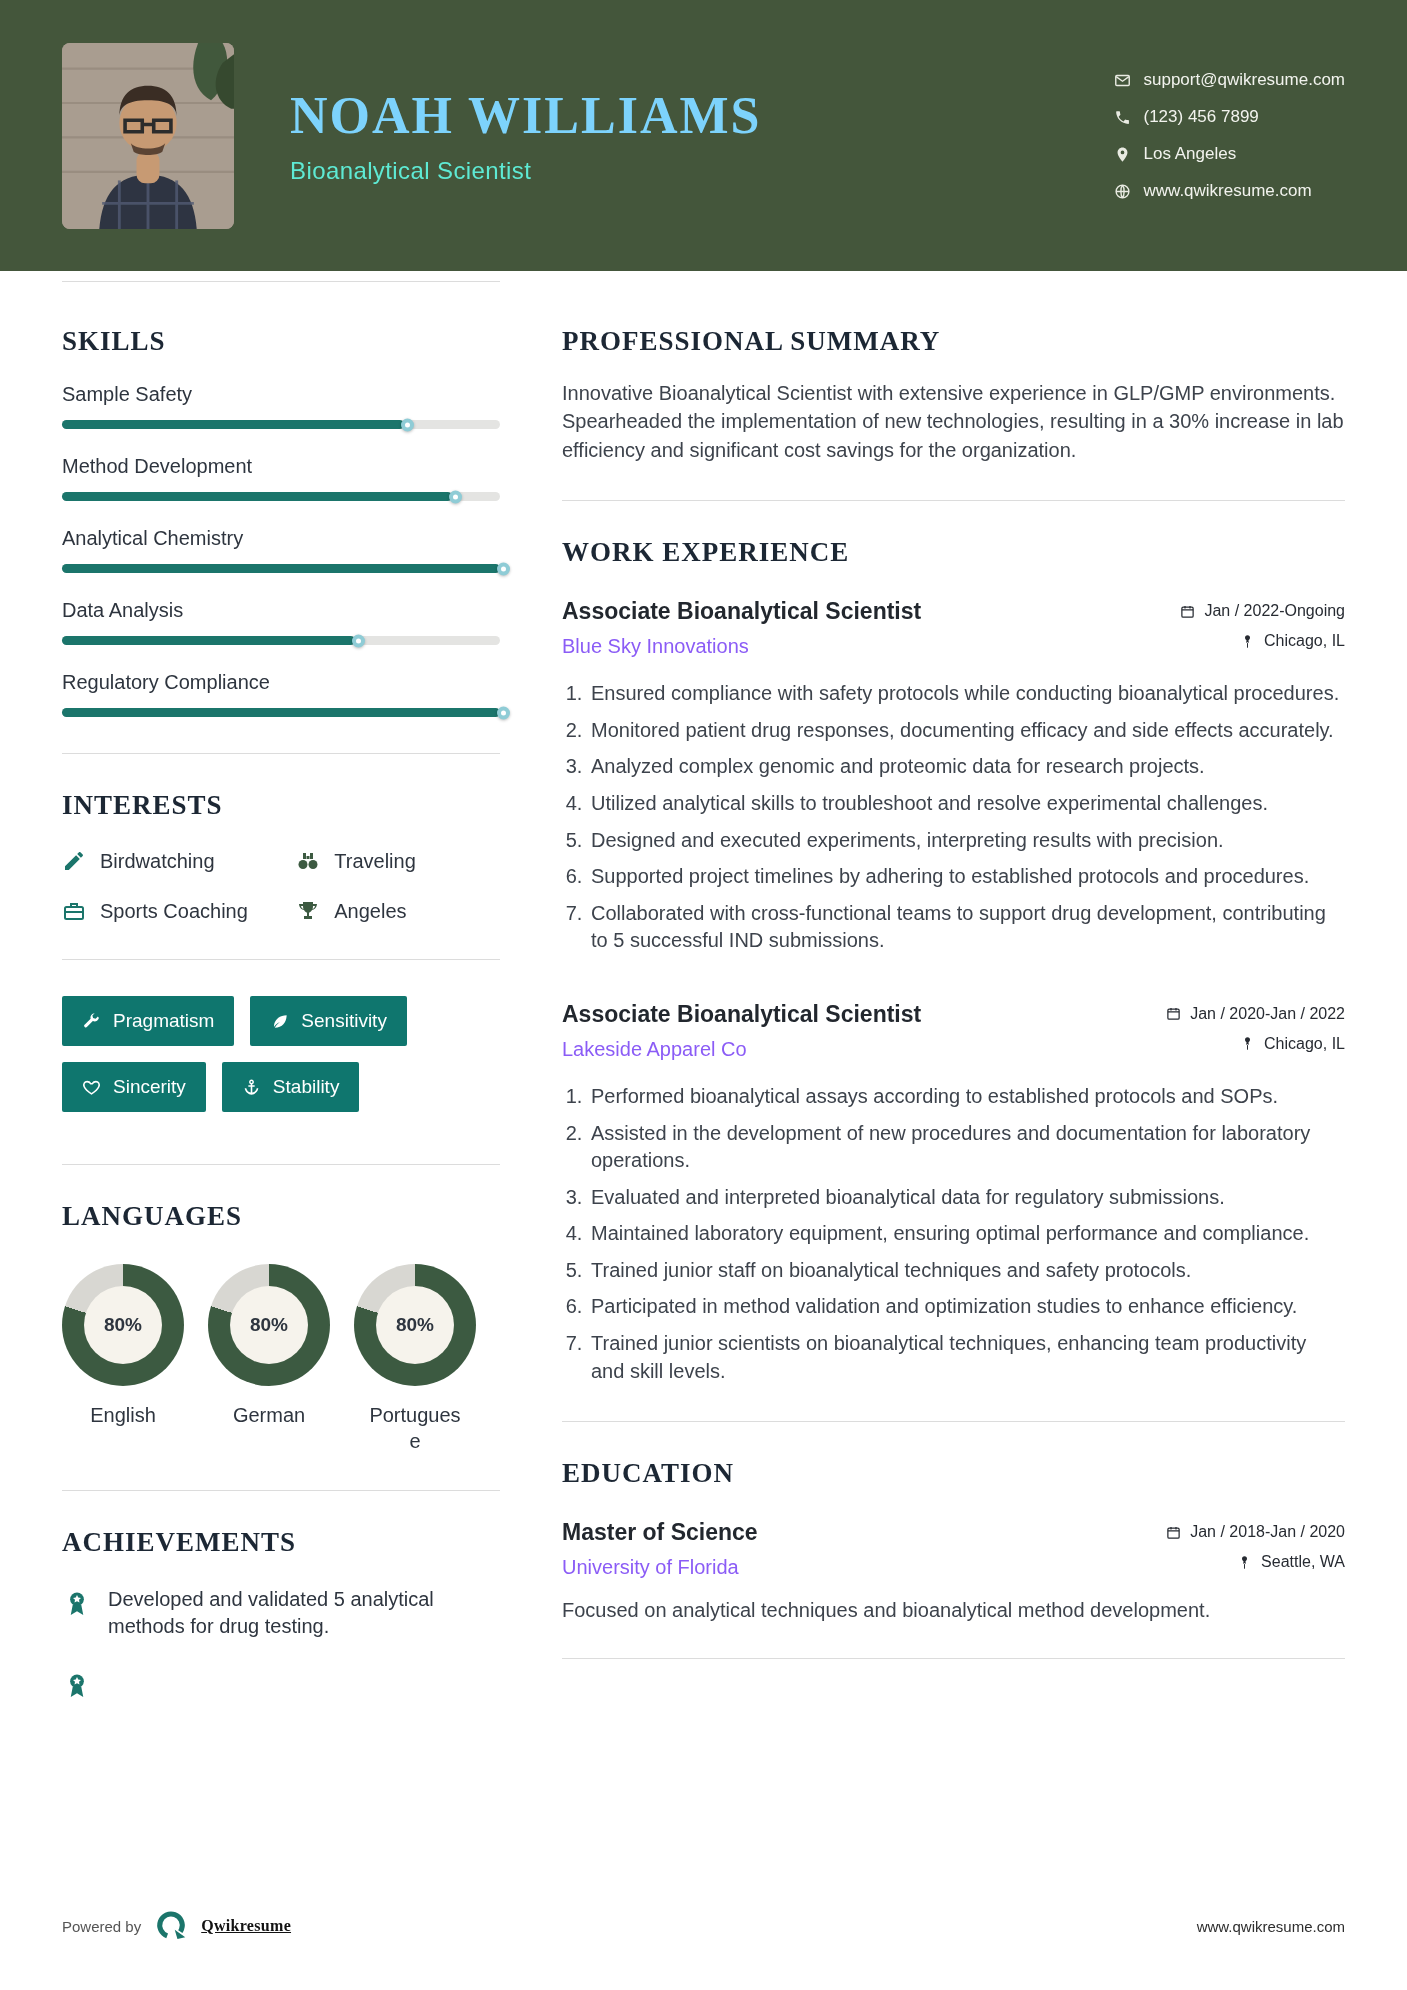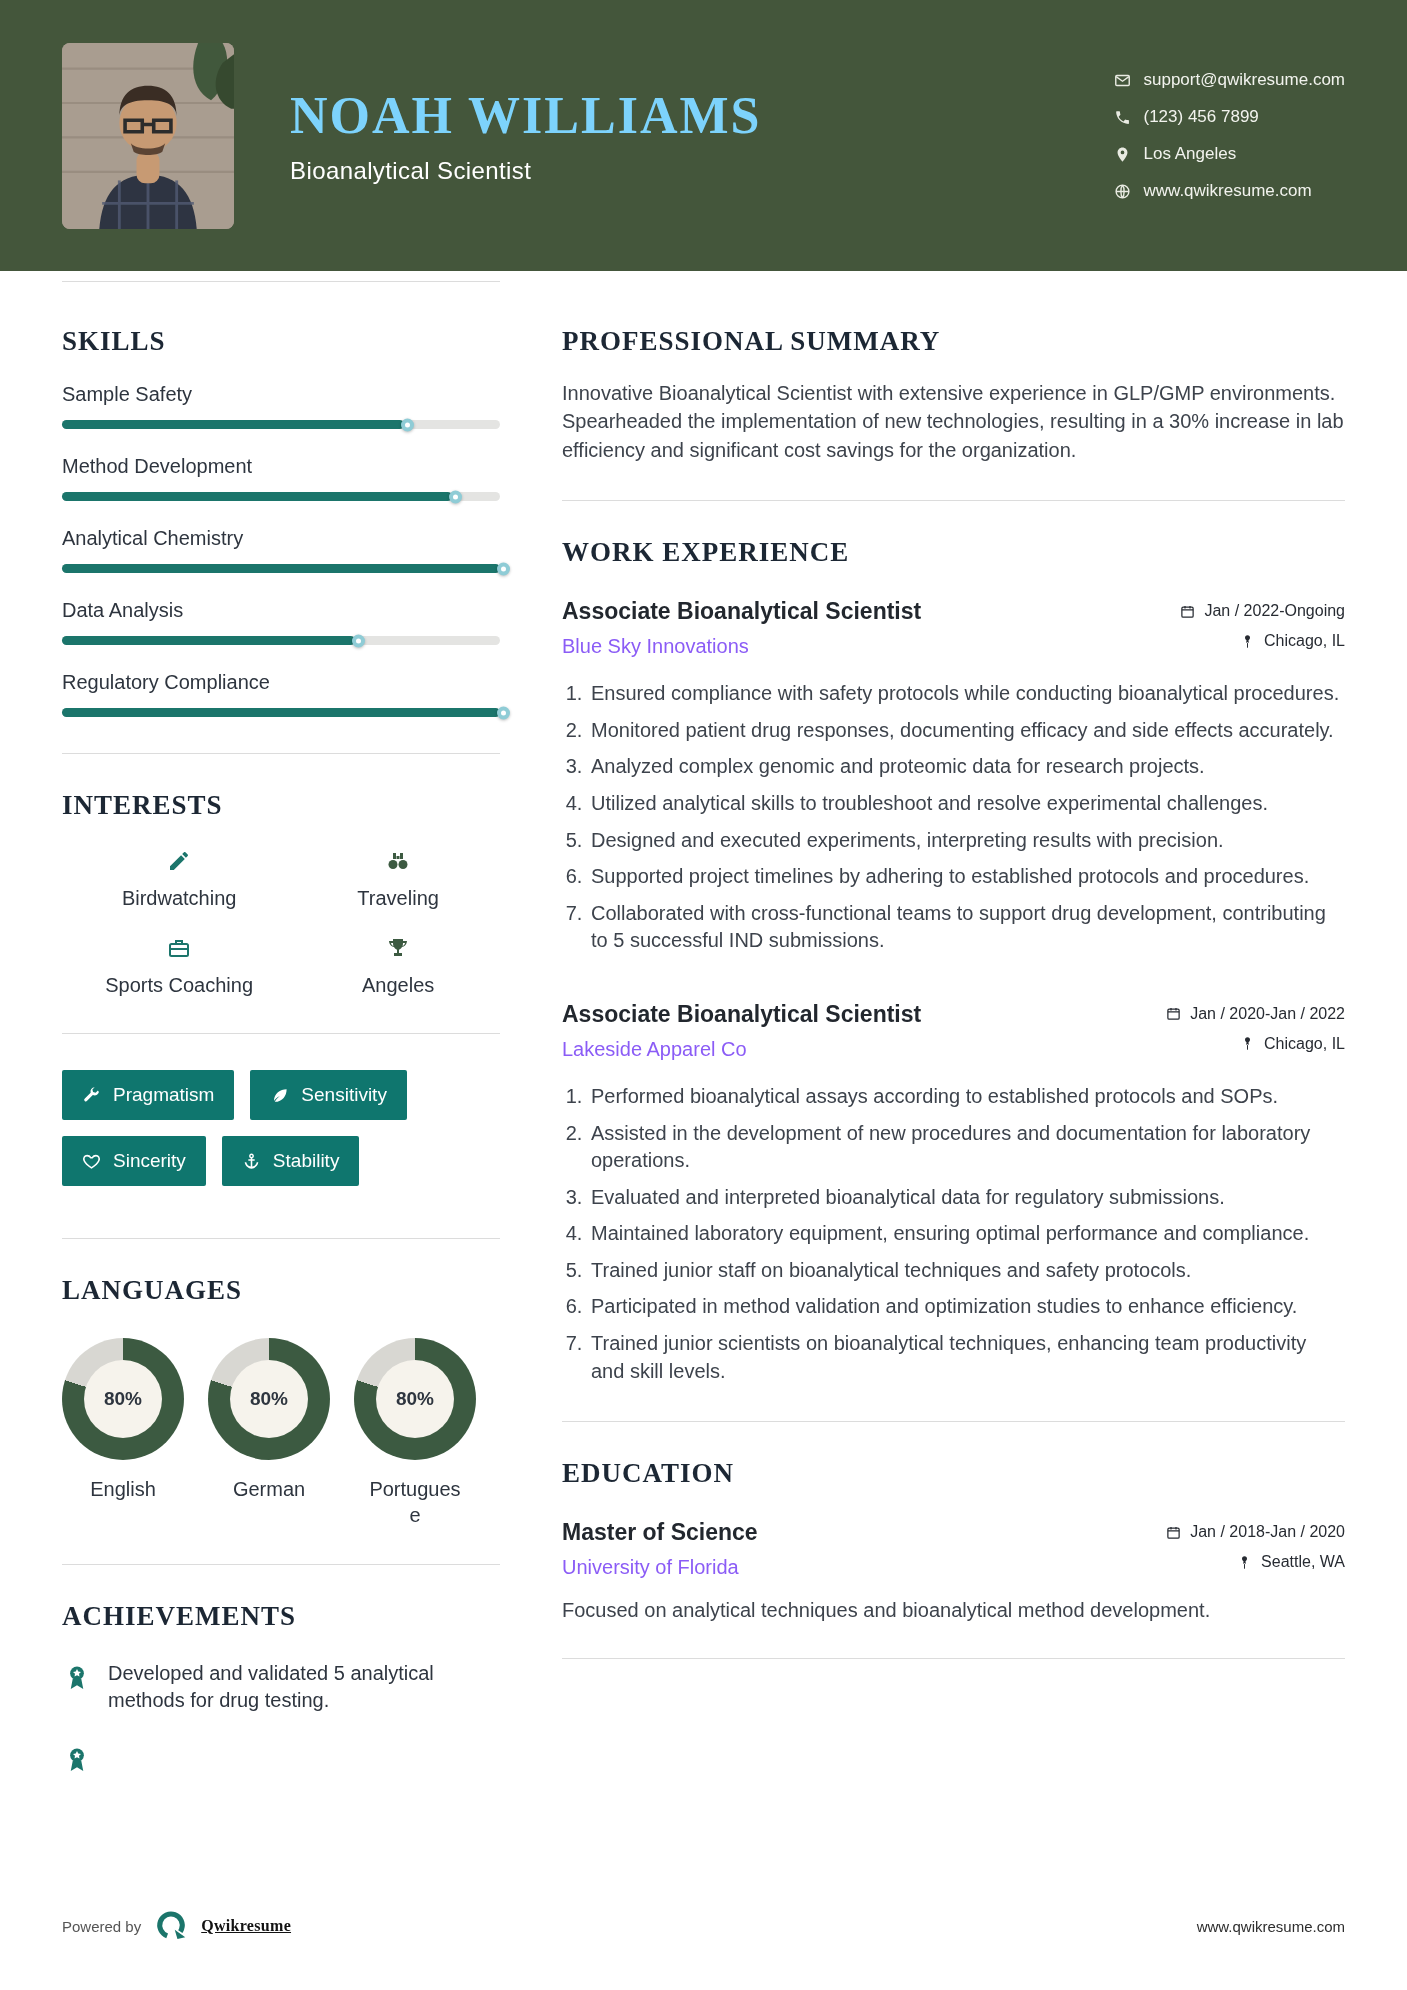--- a/index.html
+++ b/index.html
@@ -6,21 +6,21 @@
   html, body { background: #ffffff; }
   body { font-family: "Liberation Sans", sans-serif; color: #3d434c; }
   .page { width: 1407px; height: 1990px; margin: 0 auto; background: #fff; position: relative; overflow: hidden; }
 
   
   .header { background: #44563b; height: 271px; display: flex; align-items: center; padding: 0 62px; }
   .photo { width: 172px; height: 186px; border-radius: 8px; overflow: hidden; flex: 0 0 auto; background: #a89c90; }
   .photo svg { display: block; width: 100%; height: 100%; }
   .id-block { margin-left: 56px; }
   .name { font-family: "Liberation Serif", serif; font-weight: 700; font-size: 52px; color: #7dd3fc; letter-spacing: 2px; }
-  .role { color: #ffffff; font-size: 24px; margin-top: 12px; letter-spacing: .4px; }
+  .role { color: #5eead4; font-size: 24px; margin-top: 12px; letter-spacing: .4px; }
   .contacts { margin-left: auto; display: flex; flex-direction: column; gap: 17px; }
   .contact { display: flex; align-items: center; gap: 13px; color: #f2f3ee; font-size: 17px; }
   .cicon { width: 17px; height: 17px; display: inline-flex; color: #e9ebe2; flex: 0 0 auto; }
   .cicon svg { width: 100%; height: 100%; }
 
   
   .columns { display: flex; gap: 62px; padding: 10px 62px 0; }
   .left { width: 438px; flex: 0 0 auto; }
   .right { flex: 1; min-width: 0; padding-top: 45px; }
   h2.sec { font-family: "Liberation Serif", serif; font-size: 27px; color: #1c2734; letter-spacing: 1px; font-weight: 700; }
@@ -31,21 +31,21 @@
   .skill { margin-top: 26px; }
   .skill-label { font-size: 20px; color: #2e353f; margin-bottom: 14px; }
   .skill-track { position: relative; height: 9px; border-radius: 5px; background: #e4e4e2; }
   .skill-fill { position: relative; height: 9px; border-radius: 5px; background: #1b756b; }
   .skill-handle { position: absolute; right: -10px; top: 50%; transform: translateY(-50%);
     width: 13px; height: 13px; background: #fff; border: 4px solid #8fccd6; border-radius: 50%;
     box-shadow: 0 1px 3px rgba(0,0,0,.25); }
 
   
   .interests-grid { display: grid; grid-template-columns: 1.15fr 1fr; row-gap: 26px; margin-top: 28px; }
-  .interest { display: flex; align-items: center; gap: 14px; font-size: 20px; color: #2e353f; flex-direction: column; }
+  .interest { display: flex; align-items: center; gap: 14px; font-size: 20px; color: #2e353f; }
   .iicon { width: 24px; height: 24px; color: #1b756b; flex: 0 0 auto; }
   .iicon svg { width: 100%; height: 100%; }
   .iicon.alt { color: #3c5a41; }
 
   
   .tags { display: flex; flex-wrap: wrap; margin-top: 28px; }
   .tag { display: inline-flex; align-items: center; gap: 12px; background: #0f766e; color: #fff;
     font-size: 19px; padding: 14px 20px; margin: 0 16px 16px 0; border-radius: 2px; }
   .ticon { width: 19px; height: 19px; color: #fff; flex: 0 0 auto; }
   .ticon svg { width: 100%; height: 100%; }

